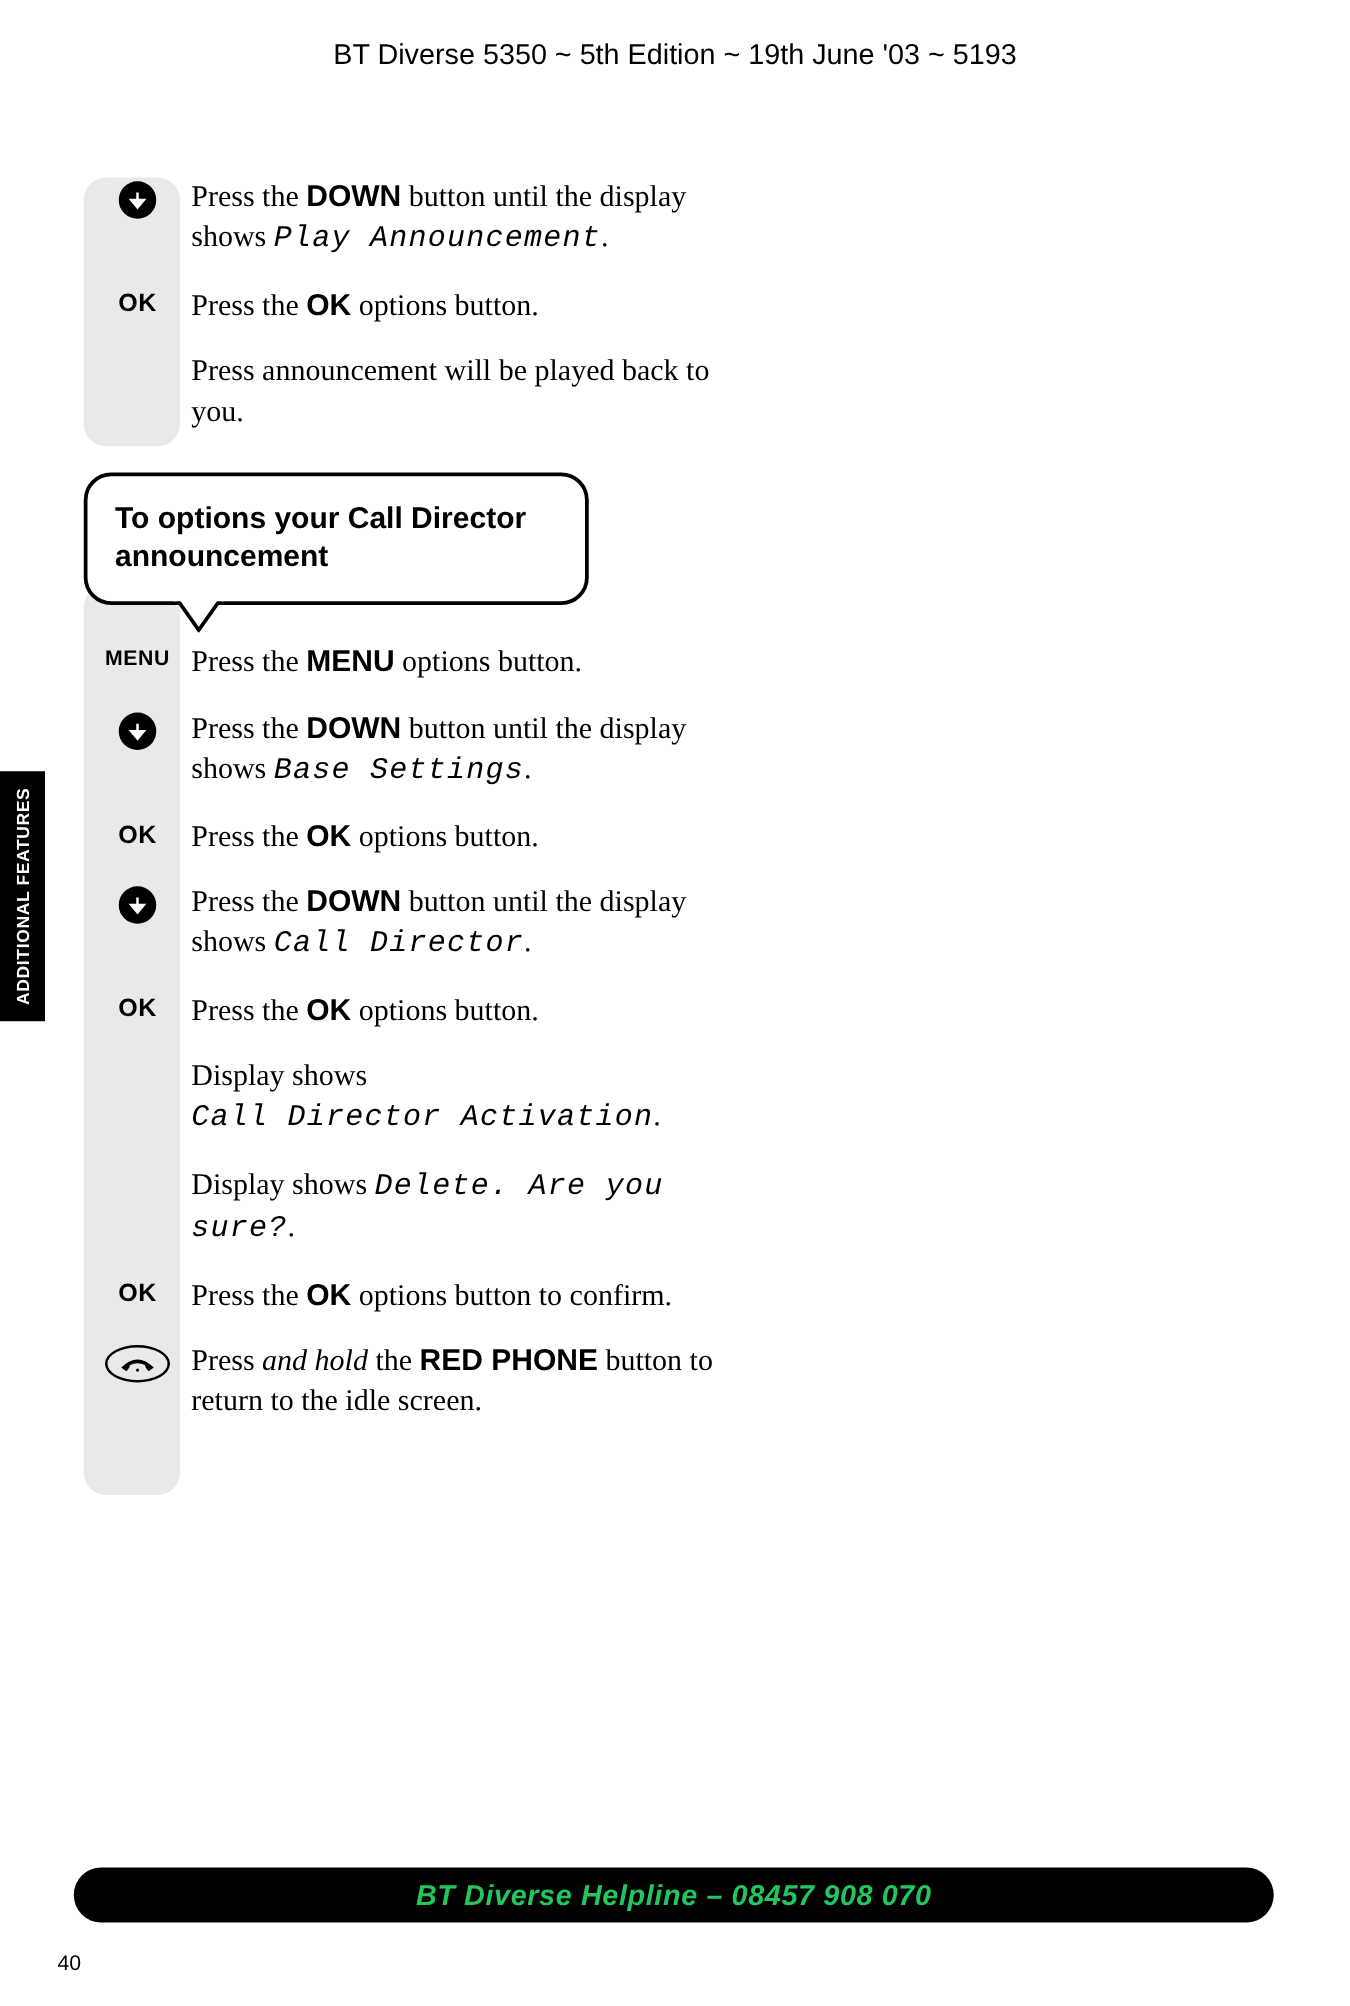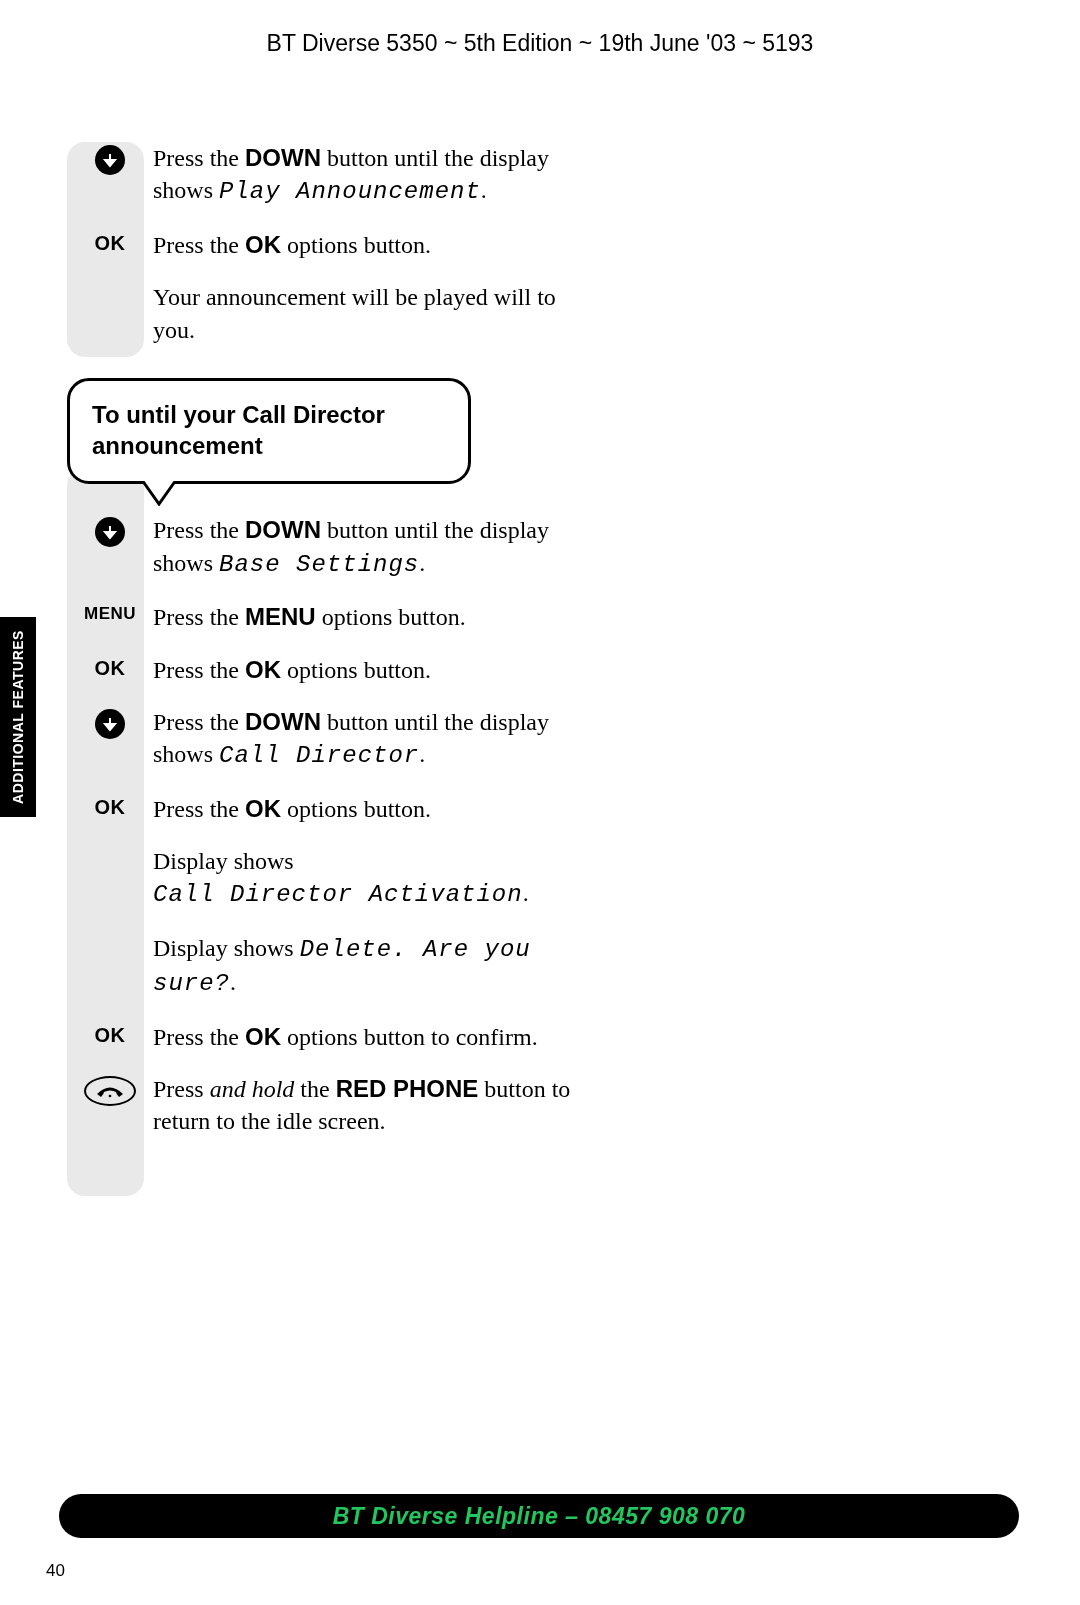--- a/index.html
+++ b/index.html
@@ -197,50 +197,50 @@
     <div class="step-key">
       <span class="key-label">OK</span>
     </div>
     <div class="step-text">
       <span>Press the </span><span class="bold-sans">OK</span><span> options button.</span>
     </div>
   </div>
 
   <div class="step">
     <div class="step-key"></div>
-    <div class="step-text">Your announcement will be played will to you.</div>
+    <div class="step-text">Press announcement will be played back to you.</div>
   </div>
 
   <div class="callout">
-    <div class="callout-box">To until your Call Director announcement</div>
+    <div class="callout-box">To options your Call Director announcement</div>
     <svg class="callout-tail" viewBox="0 0 40 28">
       <path d="M 3 2 L 20 26 L 37 2" fill="#fff" stroke="#000" stroke-width="3" stroke-linejoin="miter"></path>
       <rect x="0" y="-3" width="40" height="6" fill="#fff"></rect>
     </svg>
+  </div>
+
+  <div class="step">
+    <div class="step-key">
+      <span class="key-label key-label-menu">MENU</span>
+    </div>
+    <div class="step-text">
+      <span>Press the </span><span class="bold-sans">MENU</span><span> options button.</span>
+    </div>
   </div>
 
   <div class="step">
     <div class="step-key">
       <div class="down-arrow-circle">
         <svg class="down-arrow-svg" viewBox="0 0 16 16">
             <path d="M8 2 L8 11 M8 14 L3 8 L13 8 Z" fill="#fff" stroke="#fff" stroke-width="2"></path>
           </svg>
       </div>
     </div>
     <div class="step-text">
       <span>Press the </span><span class="bold-sans">DOWN</span><span> button until the display shows </span><span class="lcd">Base Settings</span><span>.</span>
-    </div>
-  </div>
-
-  <div class="step">
-    <div class="step-key">
-      <span class="key-label key-label-menu">MENU</span>
-    </div>
-    <div class="step-text">
-      <span>Press the </span><span class="bold-sans">MENU</span><span> options button.</span>
     </div>
   </div>
 
   <div class="step">
     <div class="step-key">
       <span class="key-label">OK</span>
     </div>
     <div class="step-text">
       <span>Press the </span><span class="bold-sans">OK</span><span> options button.</span>
     </div>

